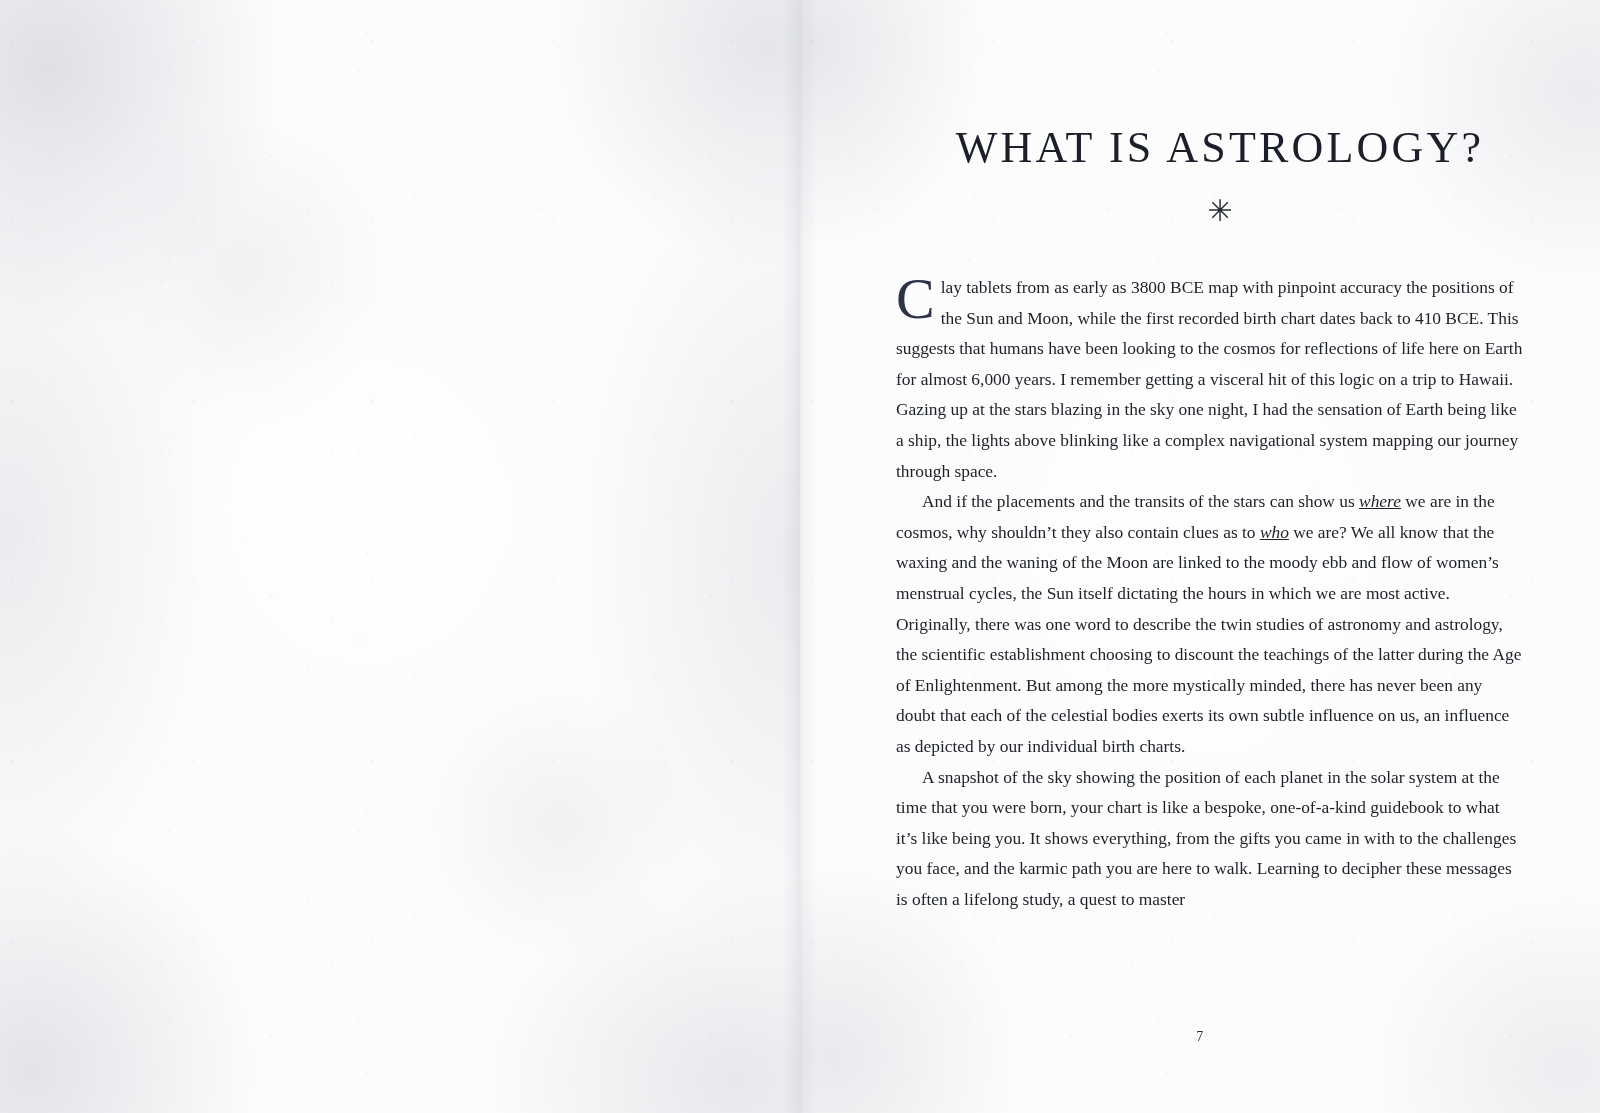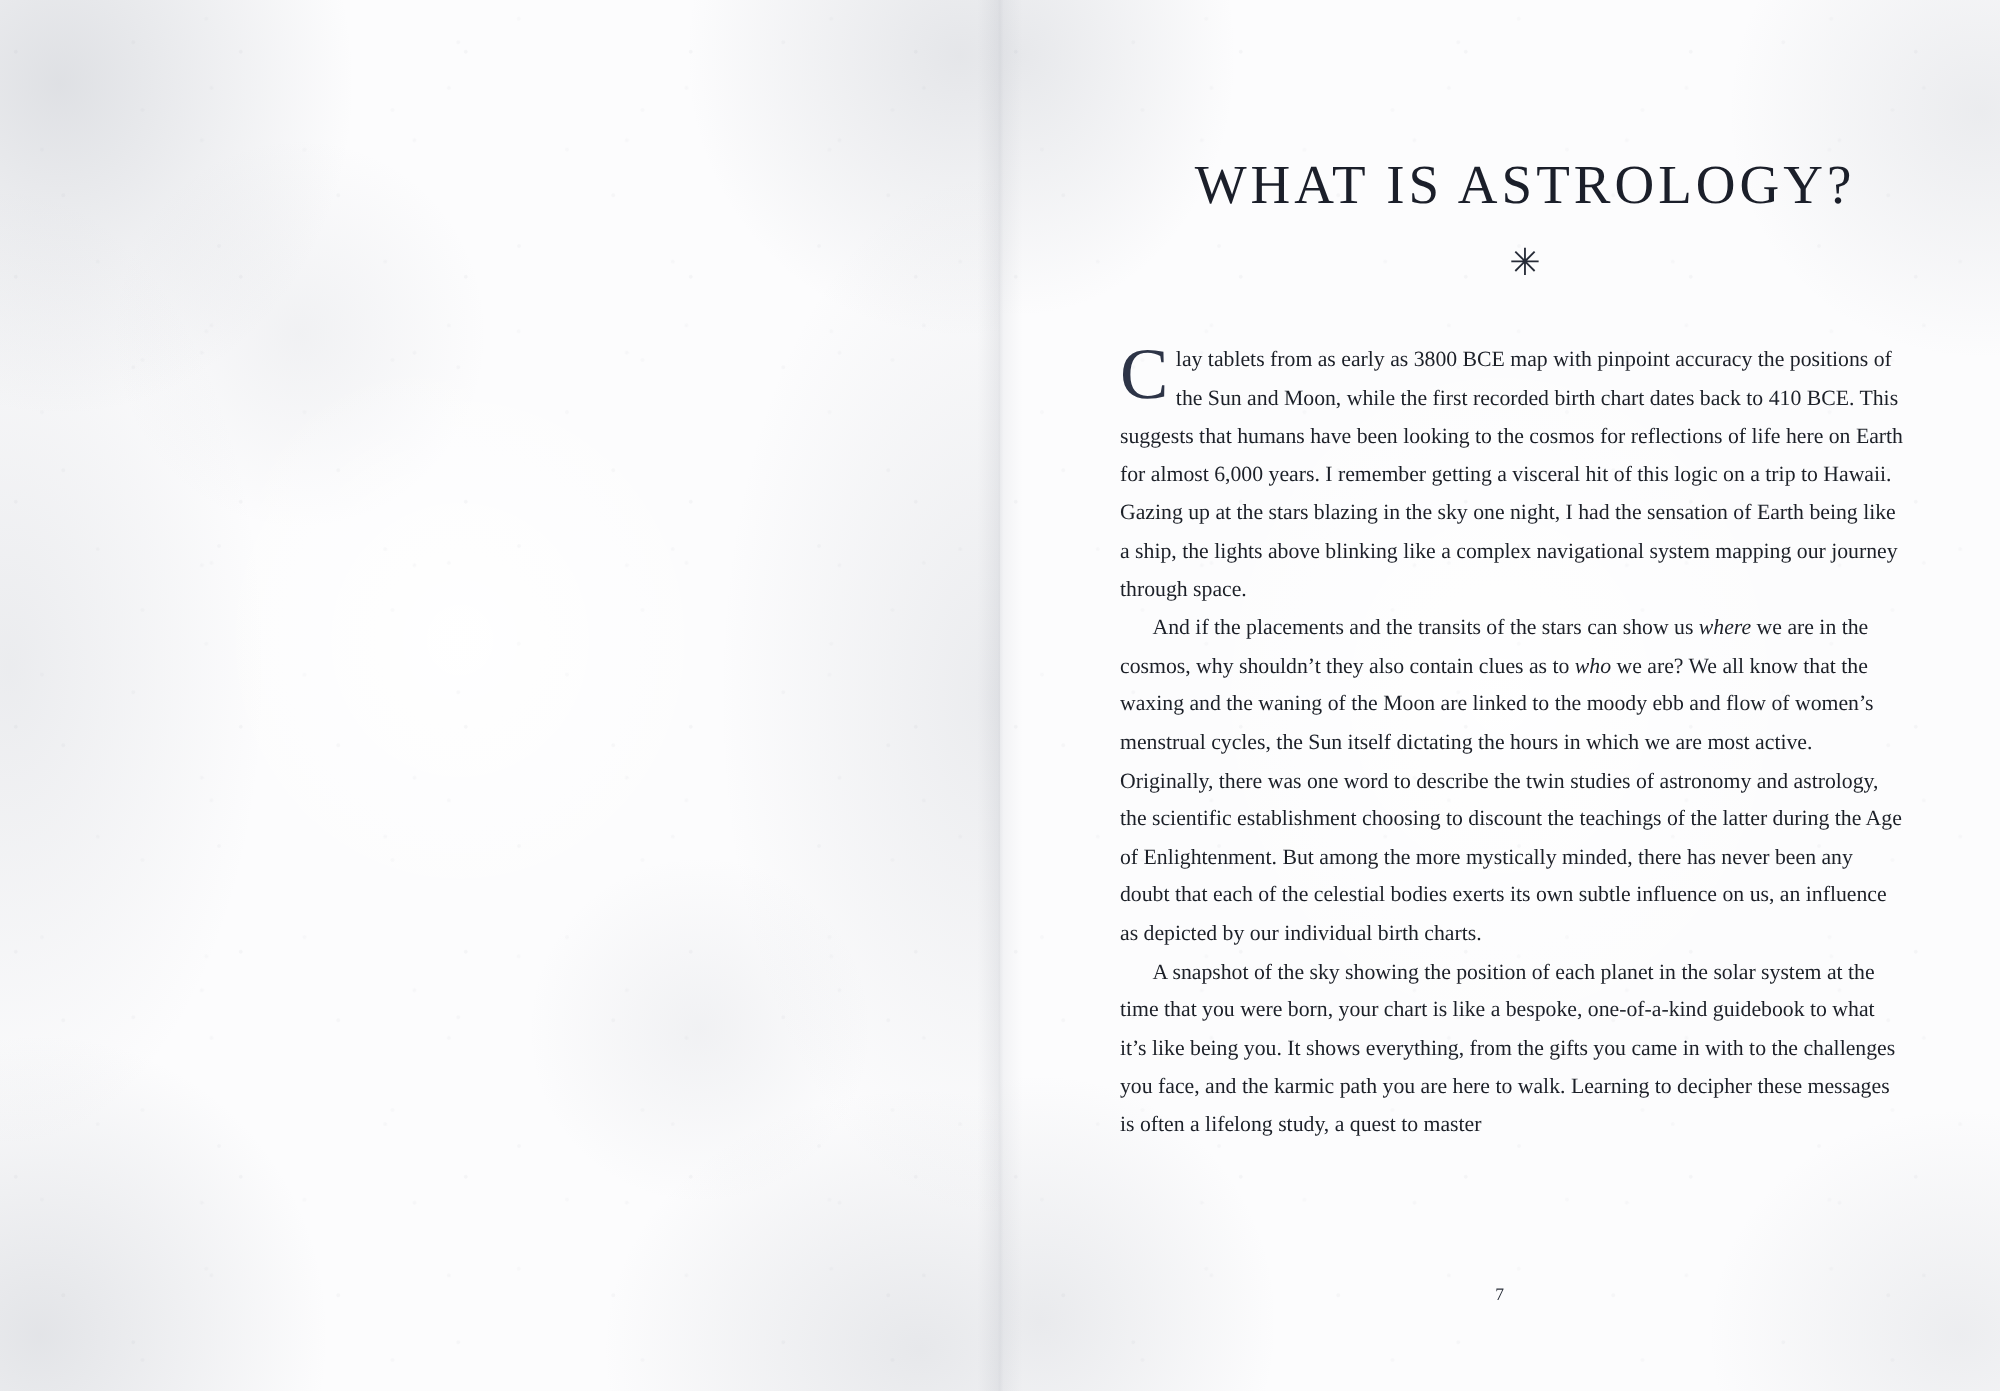--- a/index.html
+++ b/index.html
@@ -158,20 +158,21 @@
     font-family: "Liberation Serif", serif;
     font-size: 58px;
     line-height: 50px;
     padding: 2px 6px 0 0;
     color: #2d3447;
     font-weight: 400;
   }
 
   em {
     font-style: italic;
+    text-decoration: underline;
   }
 
   .folio {
     position: absolute;
     bottom: 68px;
     left: 0;
     width: 800px;
     text-align: center;
     font-size: 14px;
     color: #2a2f3a;

